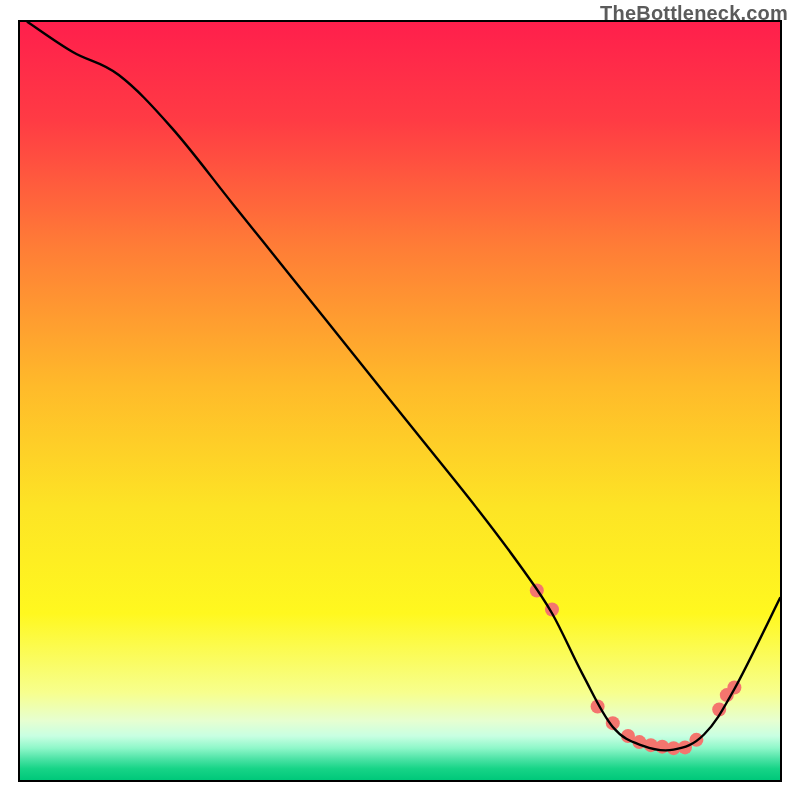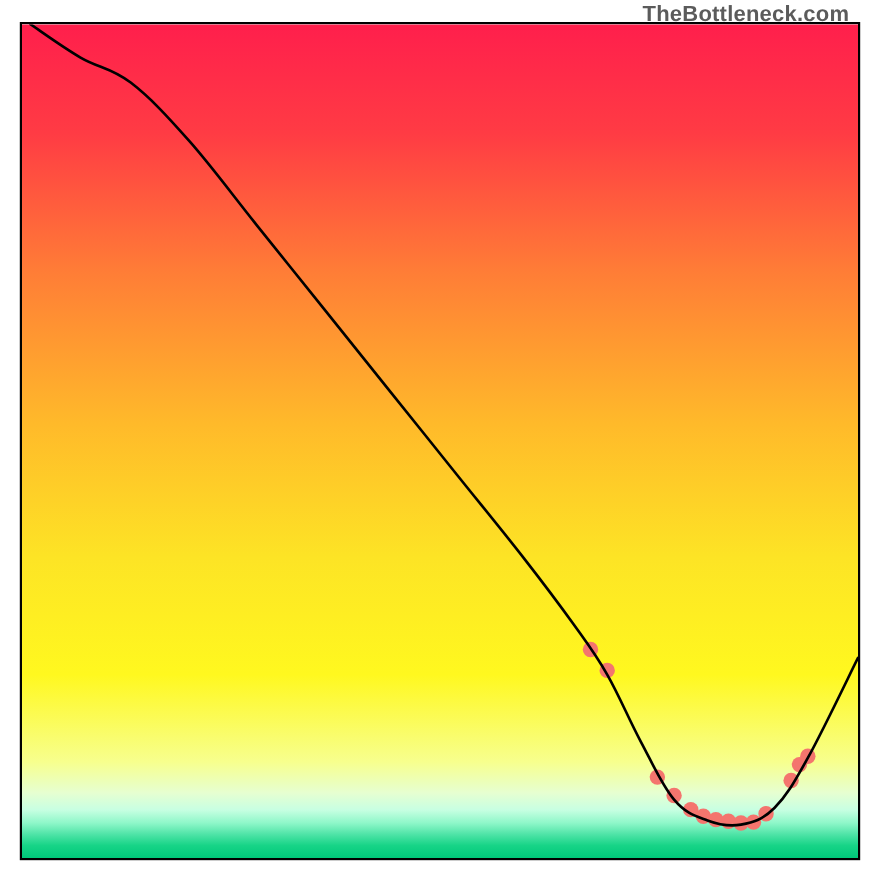--- a/index.html
+++ b/index.html
@@ -37,21 +37,21 @@
   svg.lines {
     position: absolute;
     inset: 0;
     width: 100%;
     height: 100%;
     display: block;
   }
   .watermark {
     position: absolute;
     top: 2px;
-    right: 28px;
+    right: 12px;
     font-size: 20px;
     font-weight: 600;
     color: #5b5b5b;
     letter-spacing: 0.2px;
     user-select: none;
   }
 </style>
 </head>
 <body>
 

